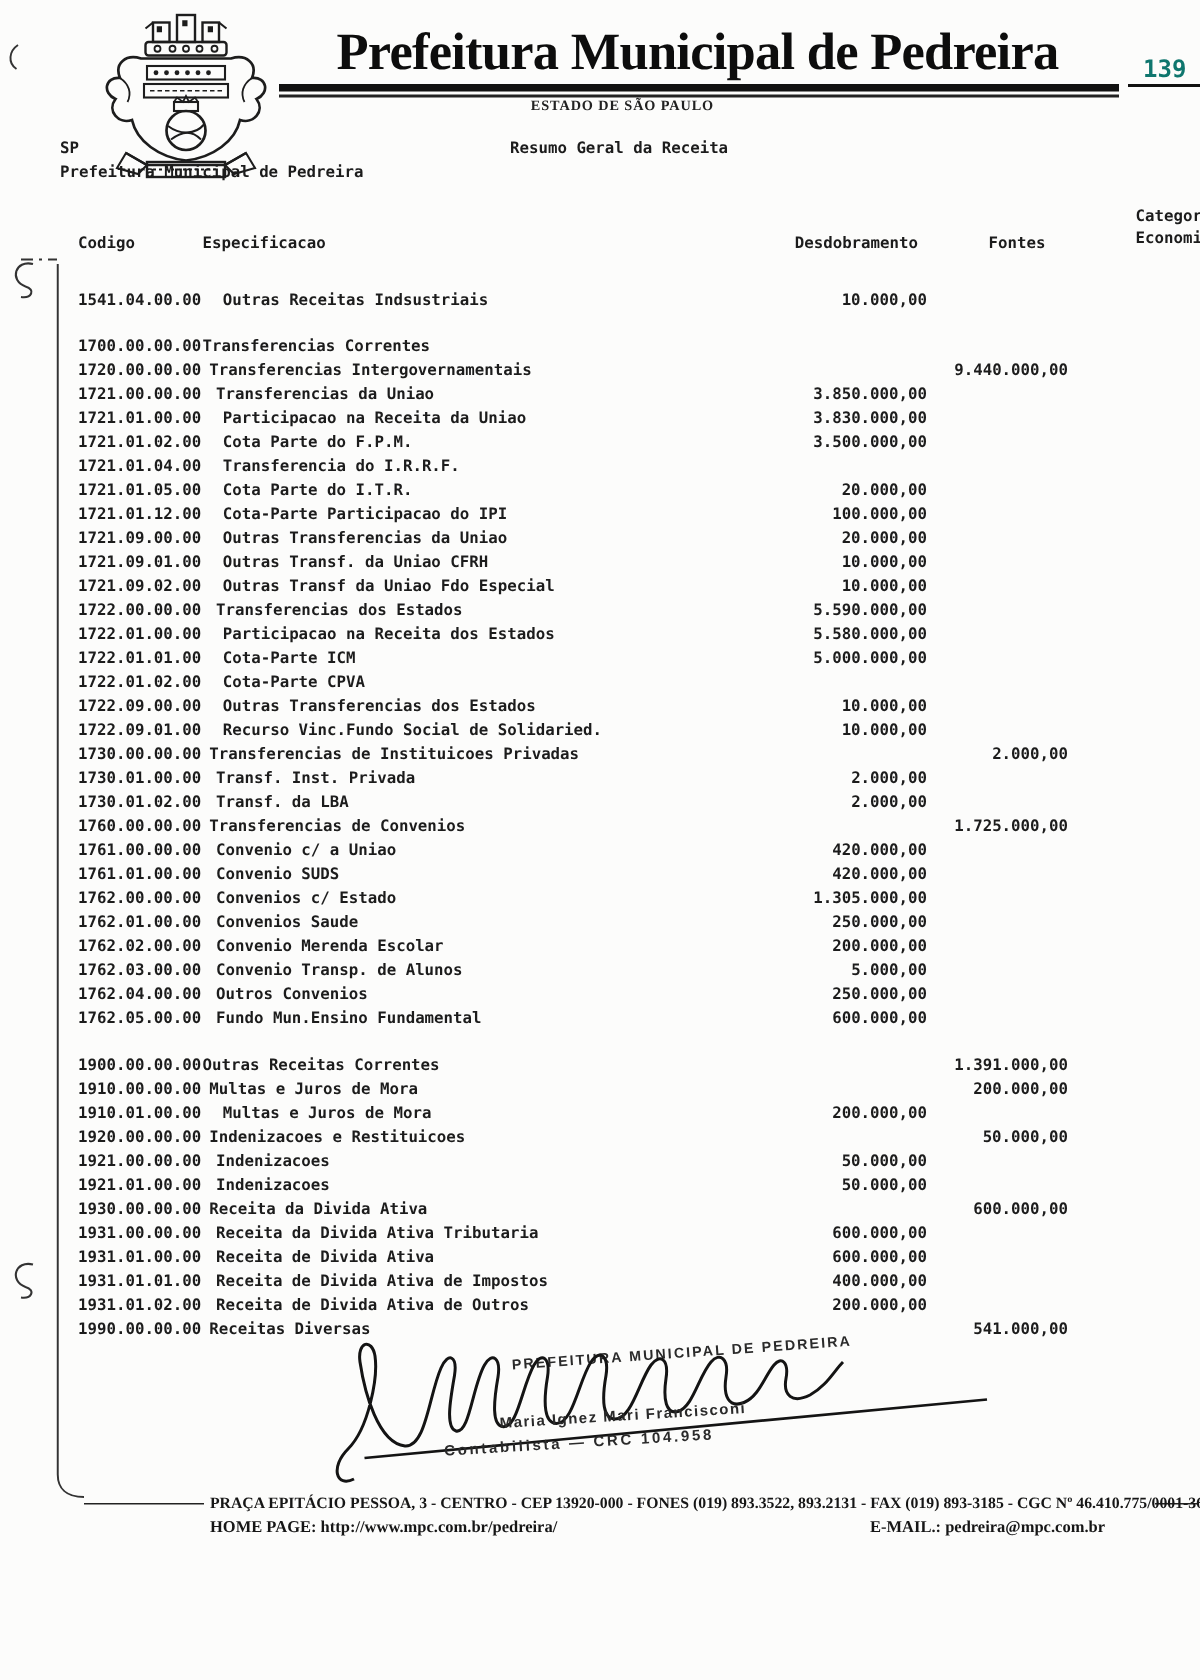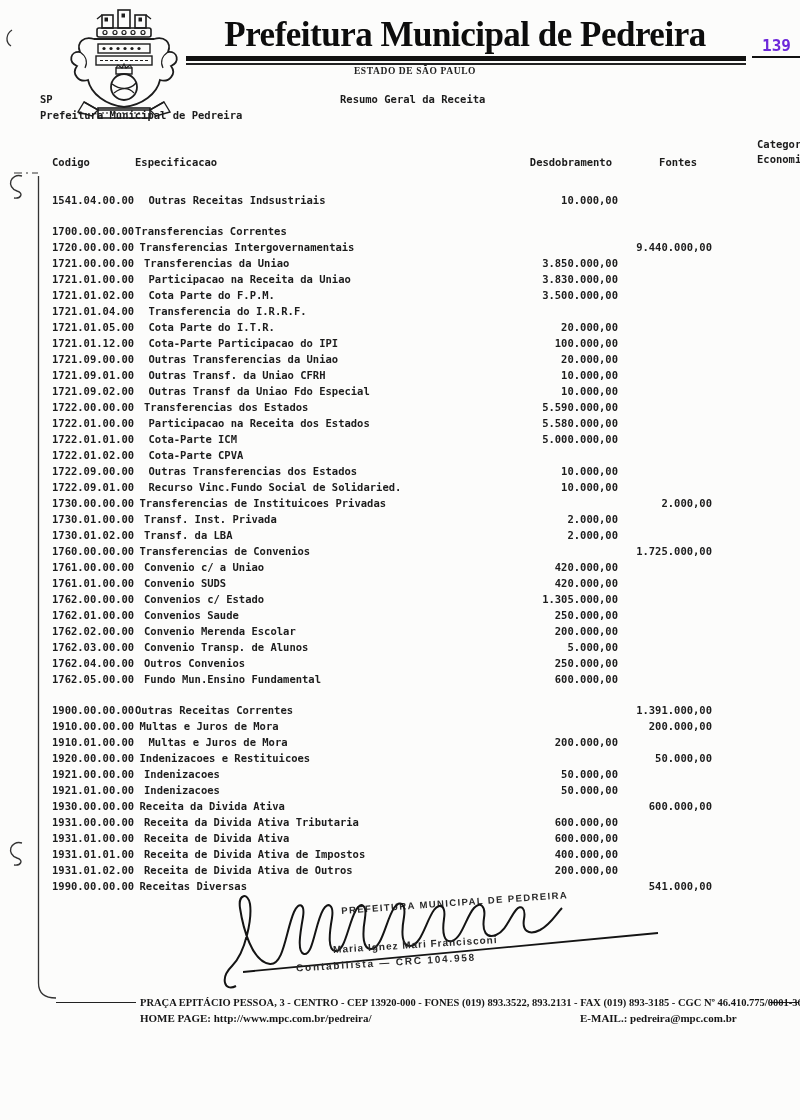--- a/index.html
+++ b/index.html
@@ -5,21 +5,21 @@
   html,body{margin:0;padding:0;background:#e9e9e9;}
   .page{position:relative;width:800px;height:1120px;background:#fcfcfb;overflow:hidden;
         color:#191919;font-family:"DejaVu Sans Mono",monospace;}
   .abs{position:absolute;}
   .mono{font:700 10.5px/1.2 "DejaVu Sans Mono",monospace;white-space:pre;color:#1c1c1c;}
   .title{font-family:"Liberation Serif",serif;font-weight:700;font-size:35px;
          letter-spacing:-0.5px;white-space:nowrap;color:#0d0d0d;}
   .subtitle{font:600 9.5px/1 "Liberation Sans",sans-serif;letter-spacing:0.6px;color:#222;}
   .rule-thick{height:5px;background:#111;}
   .rule-thin{height:2px;background:#222;}
-  .pagenum{font:700 16px/1 "DejaVu Sans Mono",monospace;color:#6d28d9;}
+  .pagenum{font:700 16px/1 "DejaVu Sans Mono",monospace;color:#0f766e;}
   .pagenum-underline{border-top:2px solid #111;}
   .trow{position:relative;height:16px;}
   .trow.gap{margin-top:15px;}
   .c-code{position:absolute;left:52px;}
   .c-spec{position:absolute;left:135px;}
   .c-desd{position:absolute;left:0;width:618px;text-align:right;}
   .c-fontes{position:absolute;left:0;width:712px;text-align:right;}
   .trow span,.thead-cell{font:700 10.5px/1.2 "DejaVu Sans Mono",monospace;white-space:pre;color:#1c1c1c;}
   
   .stamp{font:700 9.5px/1 "Liberation Sans",sans-serif;letter-spacing:1.4px;color:#2a2a2a;

